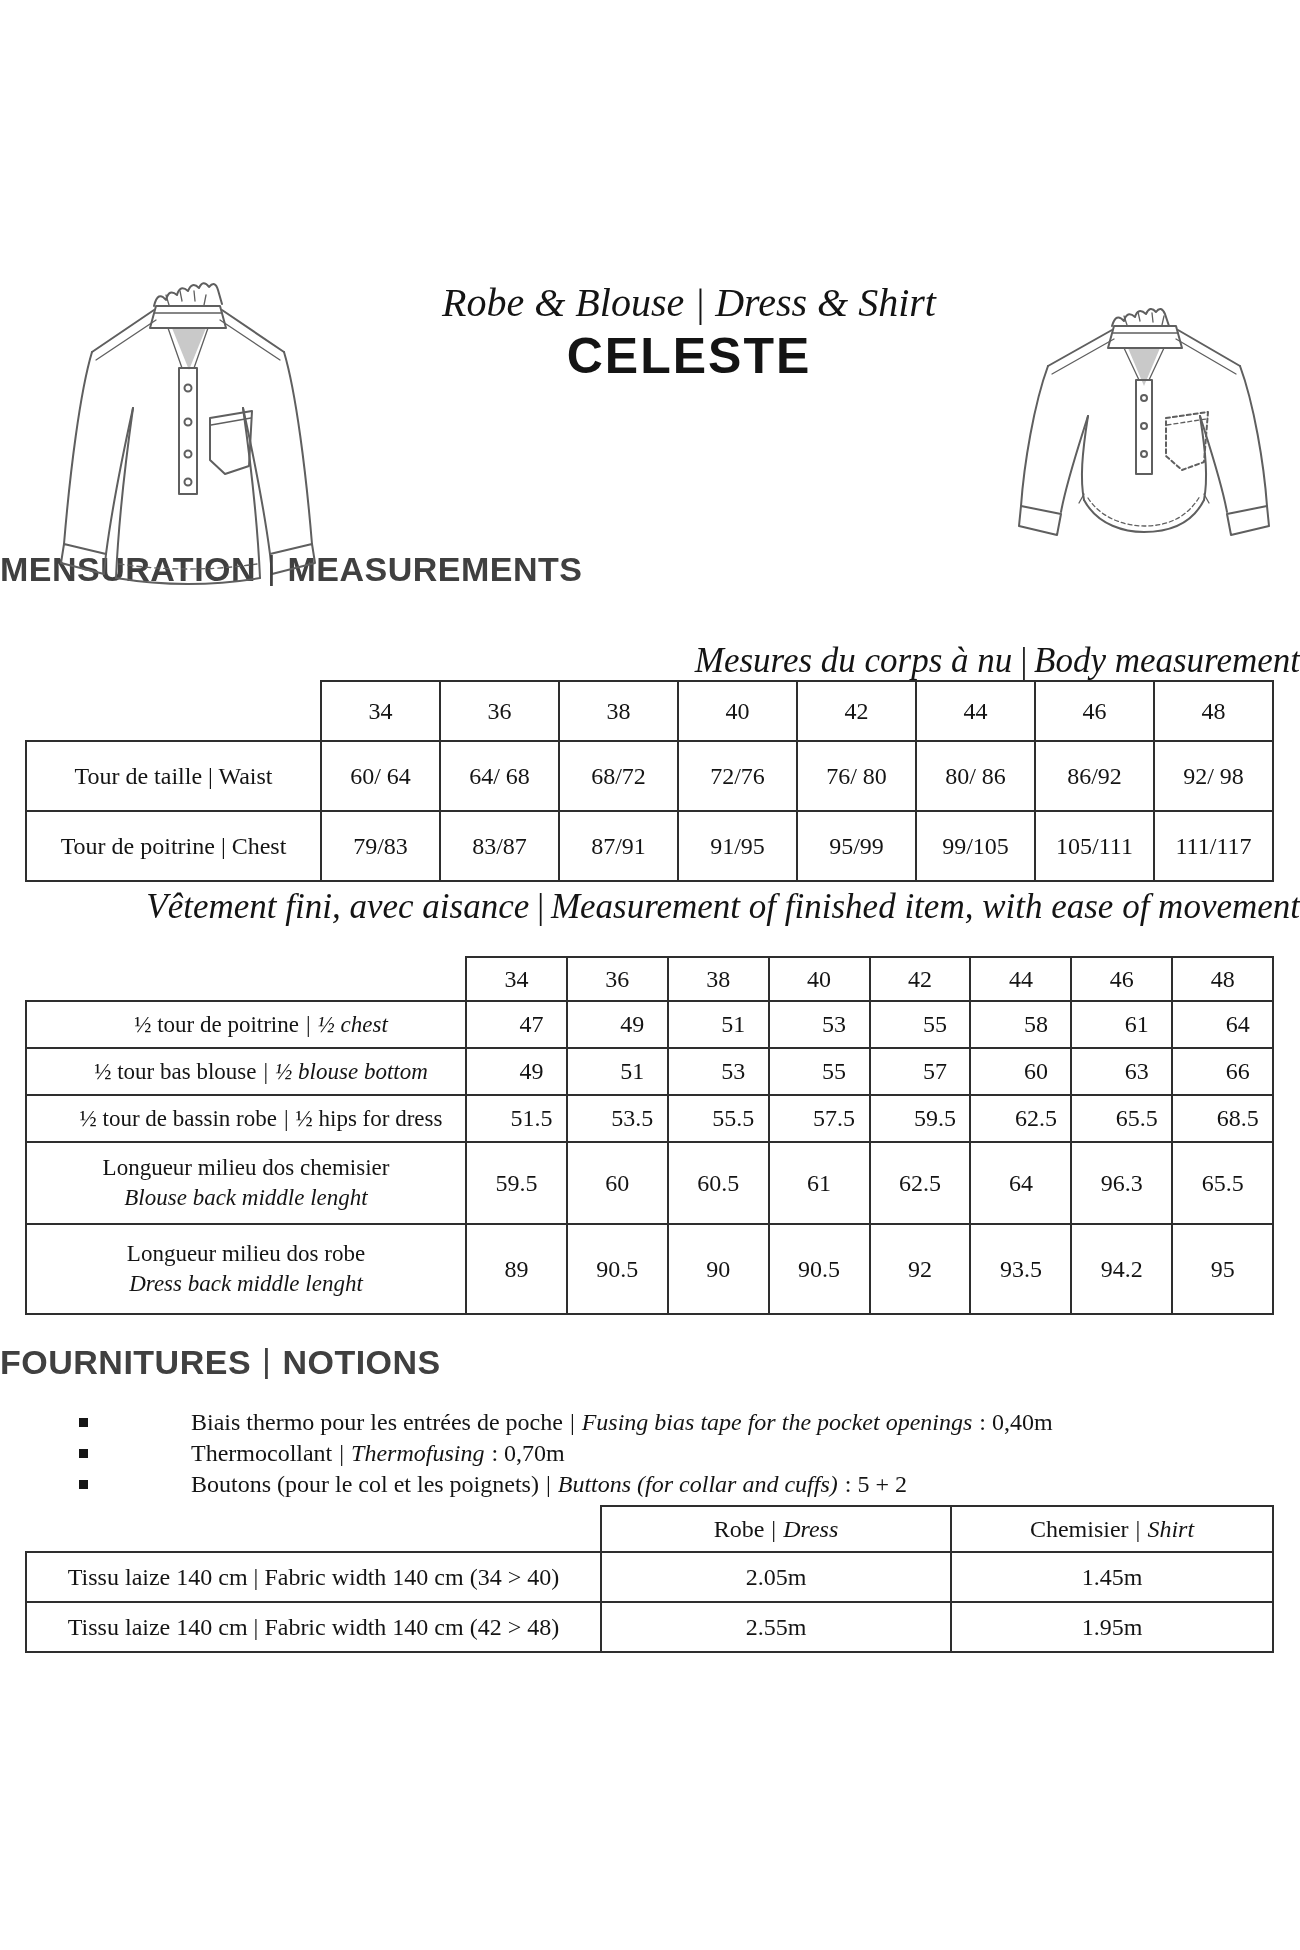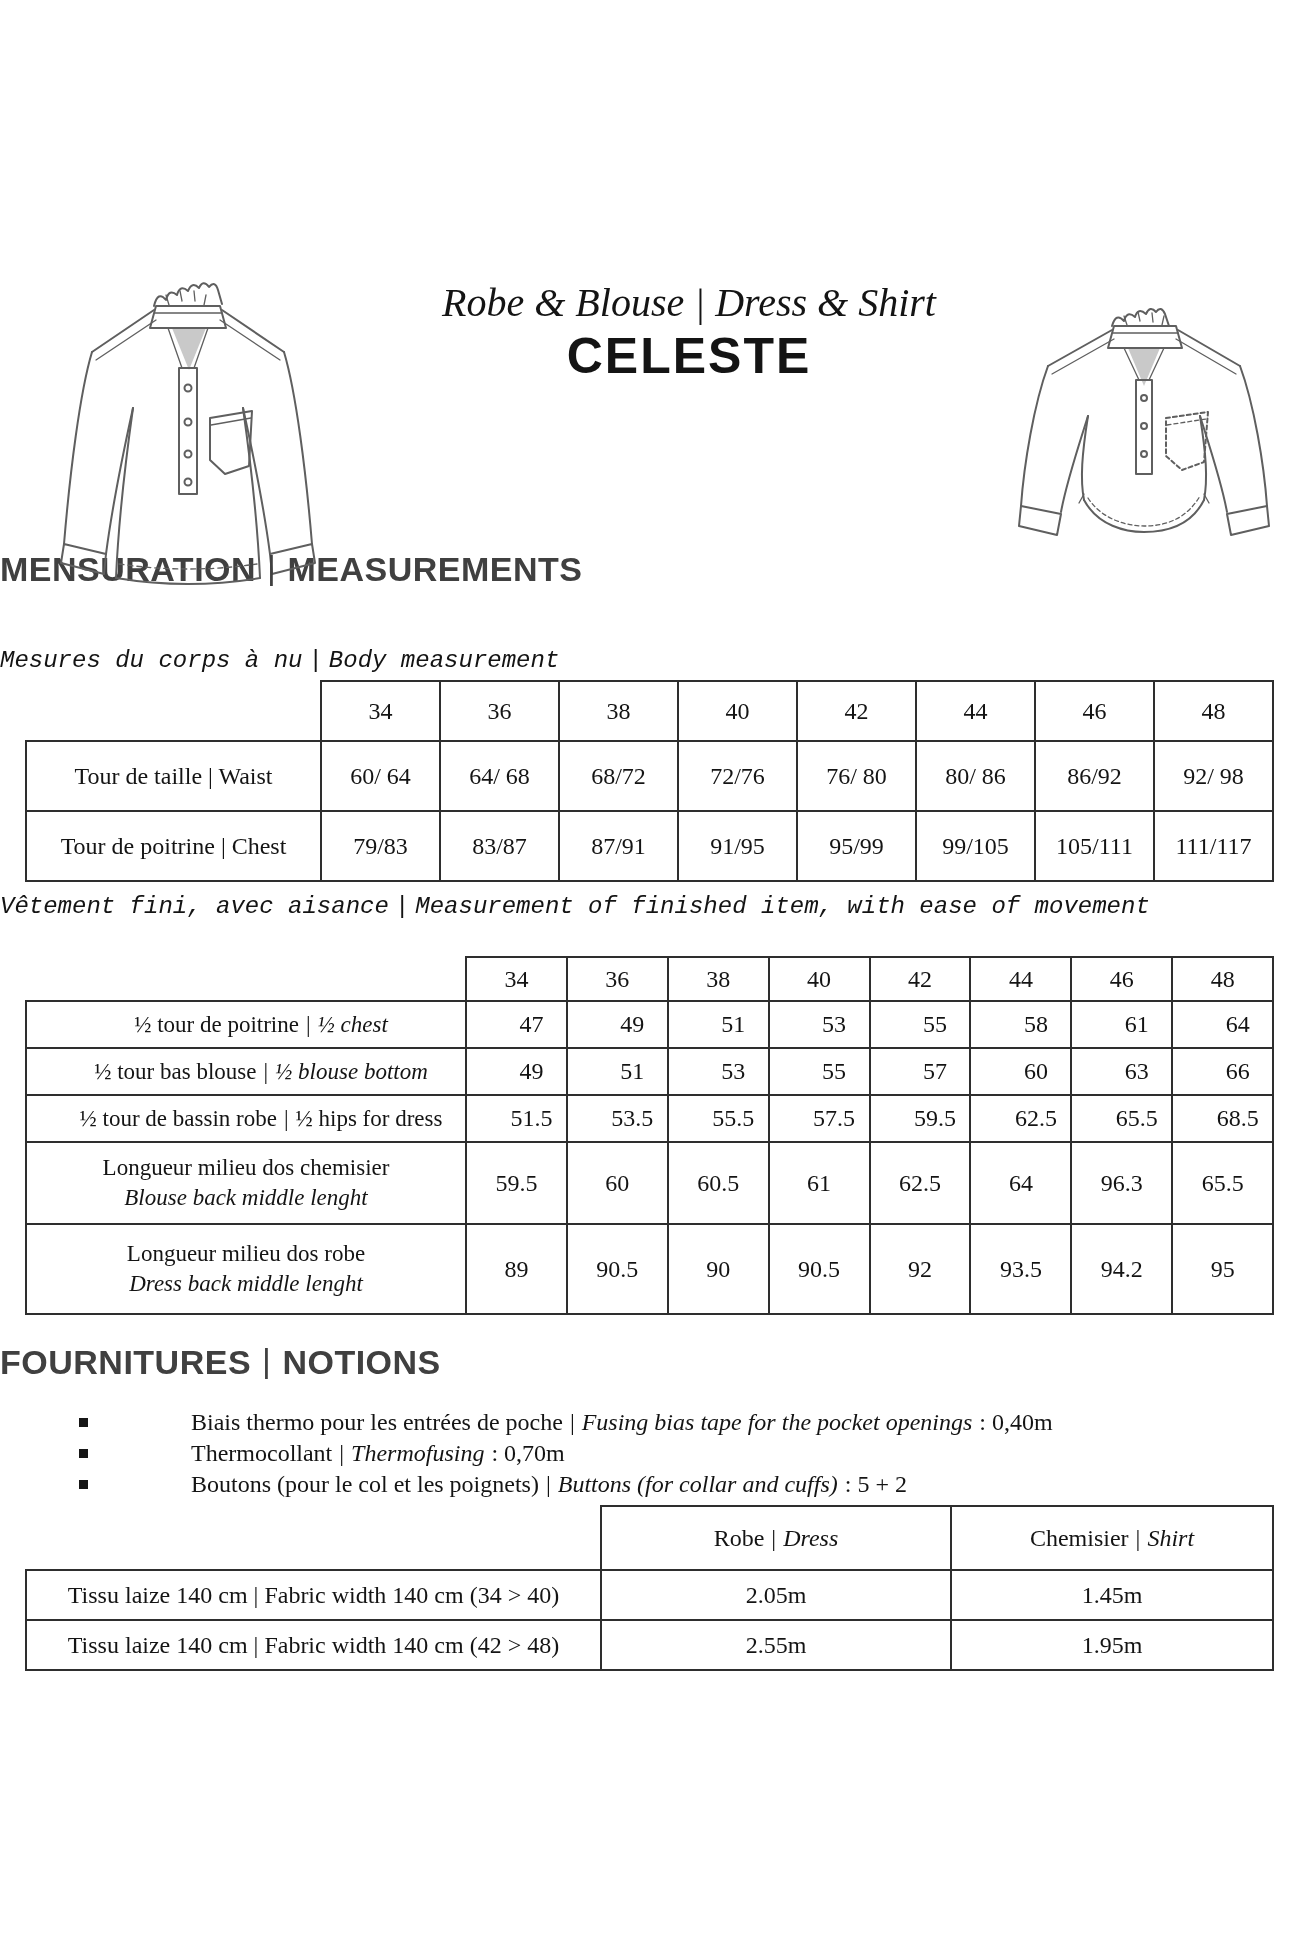--- a/index.html
+++ b/index.html
@@ -24,21 +24,21 @@
   
   h2.section-heading {
     margin:0; text-align:left;
     font-family:"Liberation Sans", sans-serif; font-weight:700;
     font-size:34px; line-height:42px; letter-spacing:0.5px; color:#404040;
   }
   h2 .hsep { font-weight:400; margin:0 11px; position:relative; top:-2px; }
   #mensuration-heading { margin-top:548px; }
   #fournitures-heading { margin-top:26px; }
 
-  .caption { text-align:left; font-style:italic; font-size:24px; line-height:30px;font-family:Liberation Mono, monospace; }
+  .caption { text-align:right; font-style:italic; font-size:35px; line-height:30px; }
   #body-caption { margin-top:56px; }
   #finished-caption { margin-top:10px; }
   .csep { margin:0 6px; }
 
   
   table { border-collapse:collapse; table-layout:fixed; margin-left:25px; width:1247px; }
   td {
     border:2px solid #2e2e2e; text-align:center; vertical-align:middle;
     font-size:24px; padding:0 4px;
   }
@@ -60,21 +60,21 @@
   .two-line div { line-height:30px; }
 
   
   .notions-list { margin-top:24px;padding-left:16px; }
   .notion { position:relative; padding-left:175px; font-size:24px; line-height:31px; }
   .bullet { position:absolute; left:63px; top:11px; width:9px; height:9px; background:#161616; }
   .qty { margin-left:7px; font-style:normal; }
 
   
   #fabric-table { margin-top:5px; }
-  #fabric-table tr.hdr td { height:64px; }
+  #fabric-table tr.hdr td { height:46px; }
   #fabric-table td { height:50px; }
 </style>
 </head>
 <body>
 
 <svg id="dress-illus" class="illus" width="264" height="310" viewBox="0 0 264 310">
   <g fill="none" stroke="#5f5f5f" stroke-width="2" stroke-linecap="round" stroke-linejoin="round">
     <path d="M116,46 L133,88 L150,46 Z" fill="#c9c9c9" stroke="none"></path>
 
     <path d="M98,24 q4,-16 12,-6 q3,-12 11,-5 q3,-11 11,-4 q4,-10 11,-3 q4,-9 10,-1 q6,-7 9,3 l4,14"></path>

